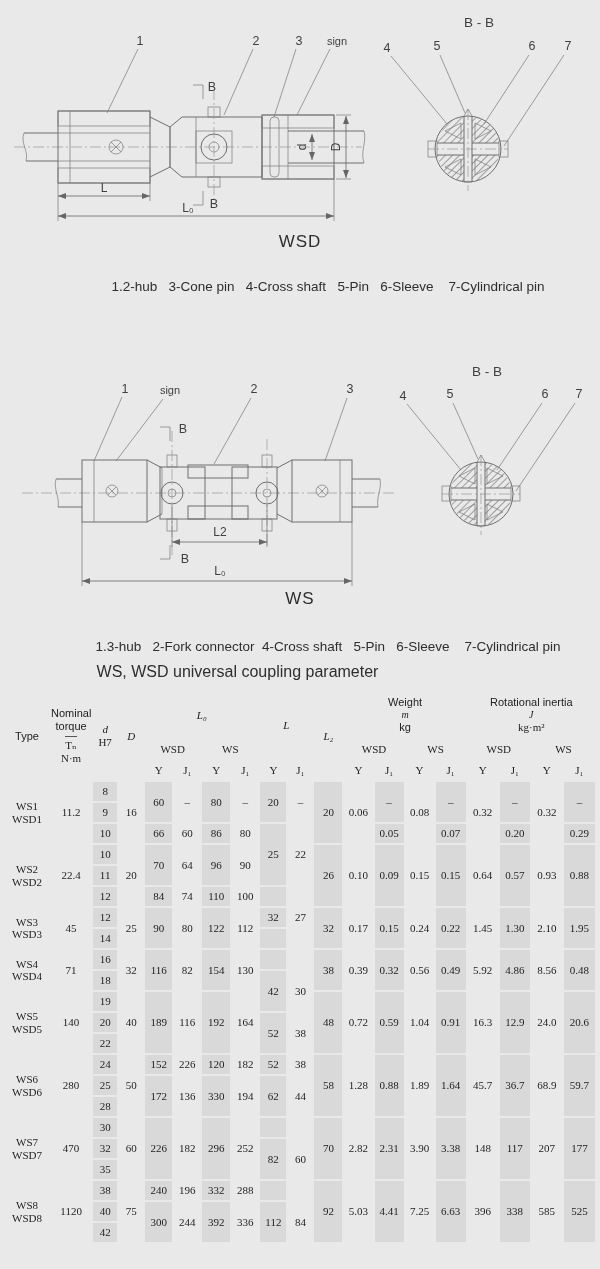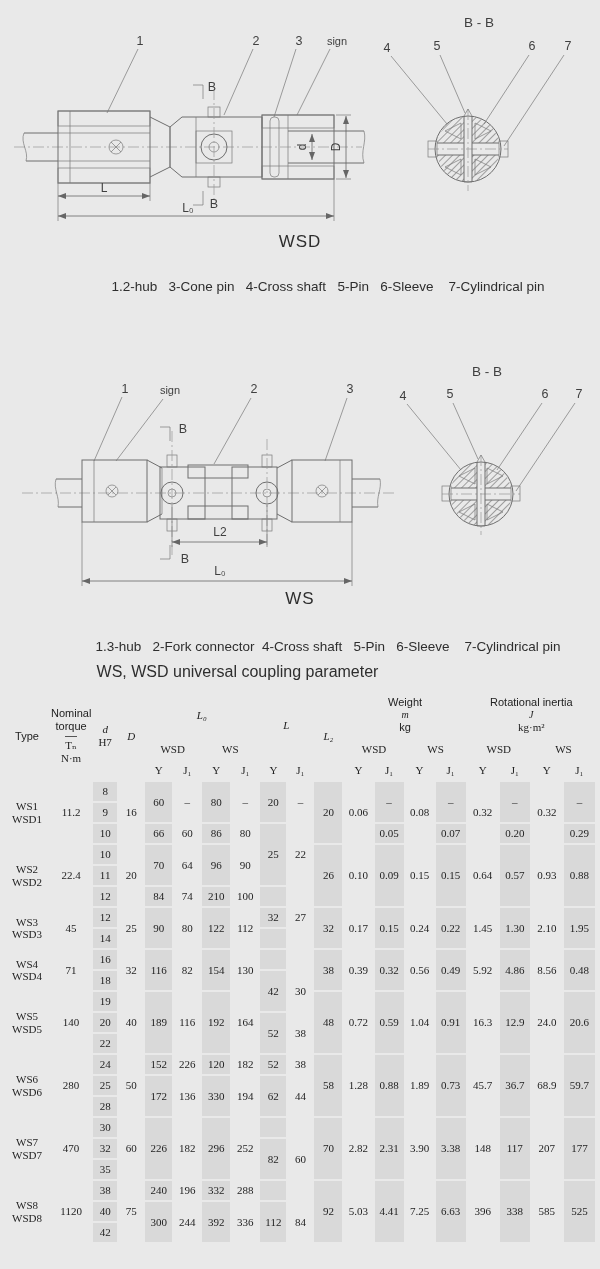--- a/index.html
+++ b/index.html
@@ -439,21 +439,21 @@
         <td rowspan="3">0.93</td>
         <td class="g" rowspan="3">0.88</td>
       </tr>
       <tr>
         <td class="g">11</td>
       </tr>
       <tr>
         <td class="g">12</td>
         <td class="g">84</td>
         <td>74</td>
-        <td class="g">210</td>
+        <td class="g">110</td>
         <td>100</td>
         <td class="g"></td>
         <td></td>
       </tr>
 
       <tr>
         <td rowspan="2">
             <div>WS3</div>
             <div>WSD3</div>
           </td>
@@ -554,21 +554,21 @@
         <td class="g">152</td>
         <td>226</td>
         <td class="g">120</td>
         <td>182</td>
         <td class="g">52</td>
         <td>38</td>
         <td class="g" rowspan="3">58</td>
         <td rowspan="3">1.28</td>
         <td class="g" rowspan="3">0.88</td>
         <td rowspan="3">1.89</td>
-        <td class="g" rowspan="3">0.73</td>
+        <td class="g" rowspan="3">1.64</td>
         <td rowspan="3">45.7</td>
         <td class="g" rowspan="3">36.7</td>
         <td rowspan="3">68.9</td>
         <td class="g" rowspan="3">59.7</td>
       </tr>
       <tr>
         <td class="g">25</td>
         <td class="g" rowspan="2">172</td>
         <td rowspan="2">136</td>
         <td class="g" rowspan="2">330</td>

